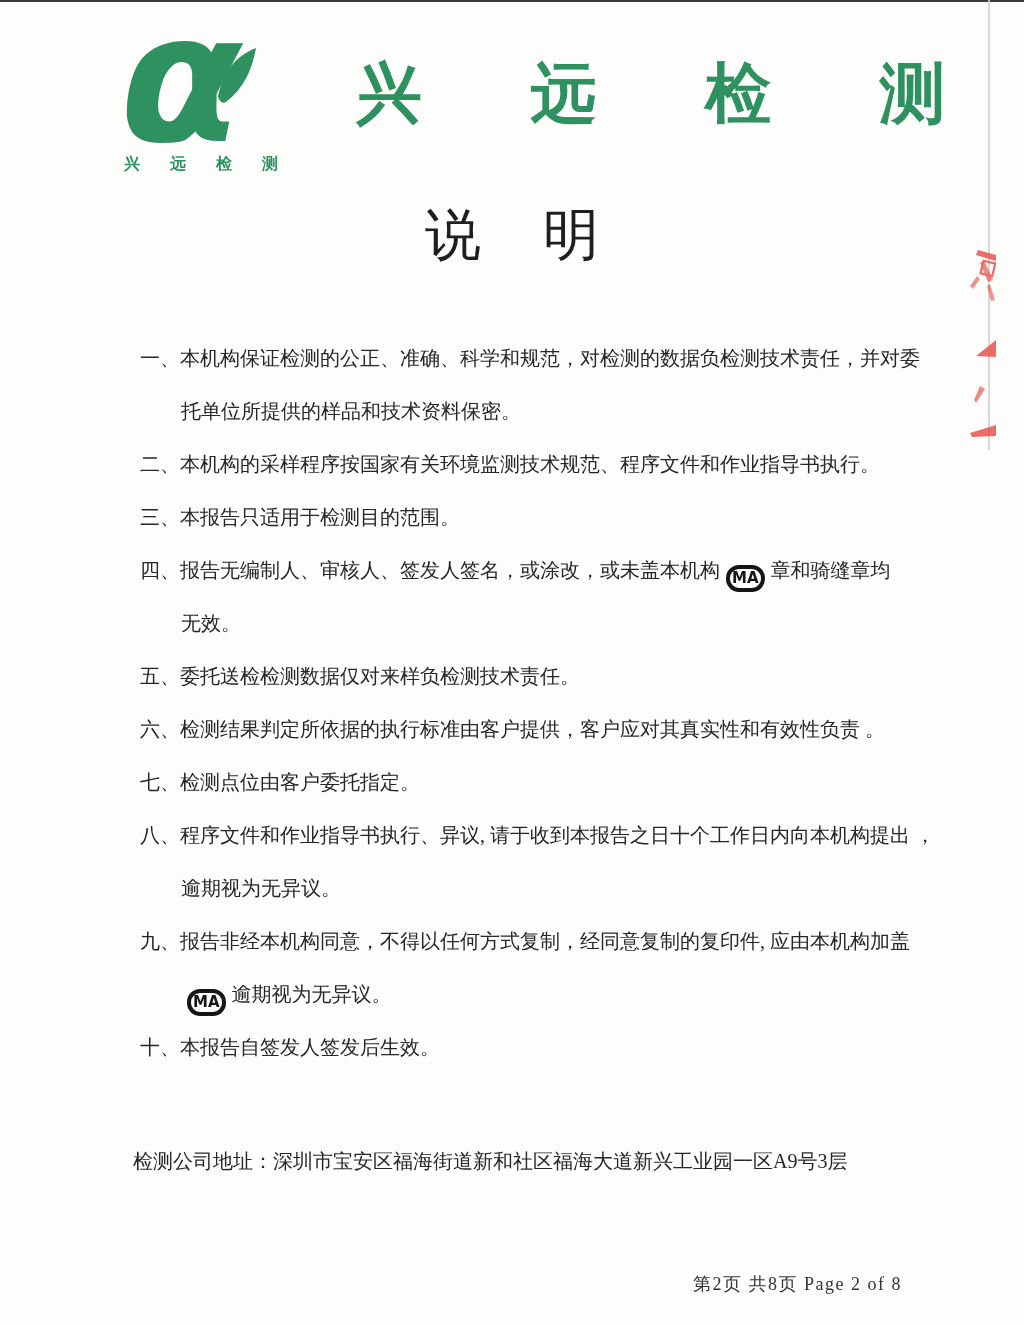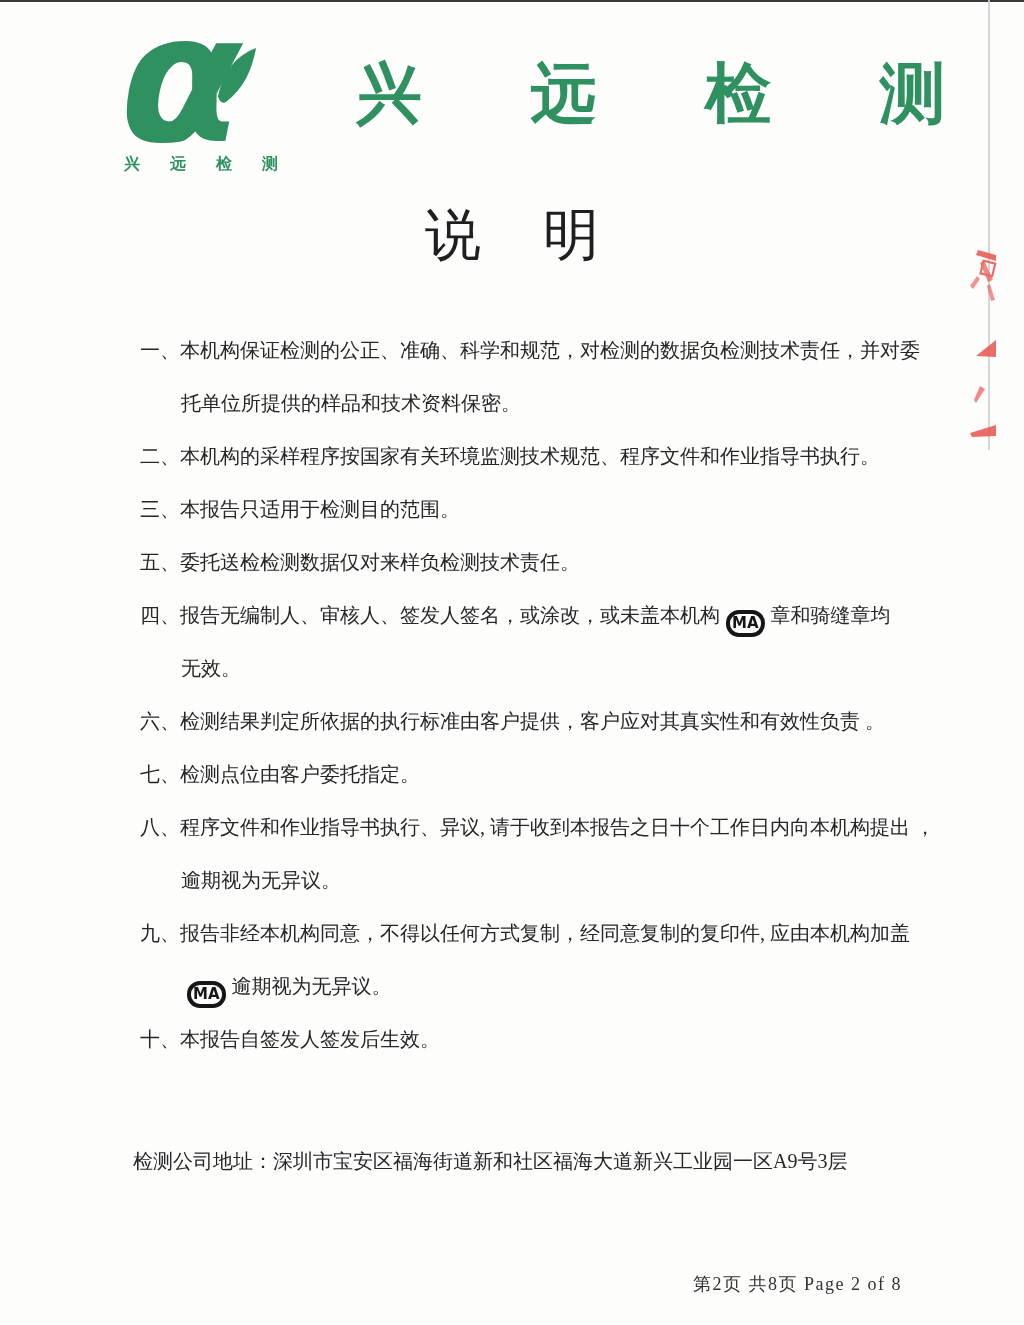--- a/index.html
+++ b/index.html
@@ -27,21 +27,21 @@
 
   
   .doc-title {
     position:absolute; top:199px; left:0; width:100%;
     text-align:center; font-size:56px; color:#1f1f1f; line-height:1.3;
   }
   .doc-title .t1 { margin-right:62px; }
 
   
   .notes {
-    position:absolute; left:140px; top:324px; width:820px;
+    position:absolute; left:140px; top:332px; width:820px;
     font-size:20px; line-height:53px; color:#262626;
   }
   .item { white-space:nowrap; text-indent:-41px; padding-left:41px; }
   .item .num { display:inline; }
   .cma-badge {
     display:inline-block; box-sizing:border-box; text-indent:0; white-space:nowrap;
     min-width:32px; height:27px; margin:0 6px; padding:0 2px;
     border:4px solid #161616; border-radius:13px;
     font-family:"DejaVu Sans",sans-serif; font-weight:bold; font-size:15px;
     line-height:19px; text-align:center; color:#161616; vertical-align:-6px; letter-spacing:0;
@@ -82,26 +82,26 @@
 
     <div class="item">
       <span class="num">二、</span><span>本机构的采样程序按国家有关环境监测技术规范、程序文件和作业指导书执行。</span>
     </div>
 
     <div class="item">
       <span class="num">三、</span><span>本报告只适用于检测目的范围。</span>
     </div>
 
     <div class="item">
-      <span class="num">五、</span><span>委托送检检测数据仅对来样负检测技术责任。</span>
+      <span class="num">四、</span><span>报告无编制人、审核人、签发人签名，或涂改，或未盖本机构</span><span class="cma-badge">MA</span><span>章和骑缝章均</span><br>
+      <span>无效。</span>
     </div>
 
     <div class="item">
-      <span class="num">四、</span><span>报告无编制人、审核人、签发人签名，或涂改，或未盖本机构</span><span class="cma-badge">MA</span><span>章和骑缝章均</span><br>
-      <span>无效。</span>
+      <span class="num">五、</span><span>委托送检检测数据仅对来样负检测技术责任。</span>
     </div>
 
     <div class="item">
       <span class="num">六、</span><span>检测结果判定所依据的执行标准由客户提供，客户应对其真实性和有效性负责 。</span>
     </div>
 
     <div class="item">
       <span class="num">七、</span><span>检测点位由客户委托指定。</span>
     </div>
 

